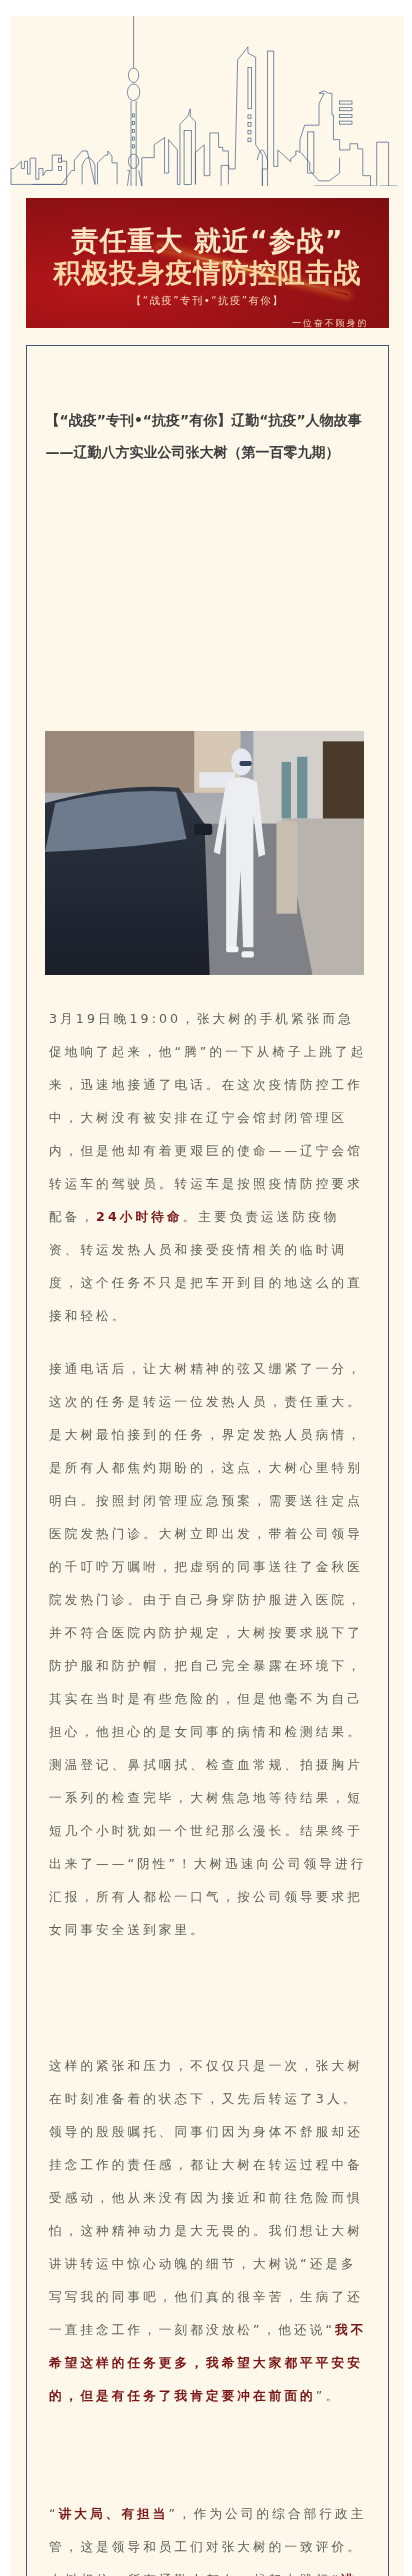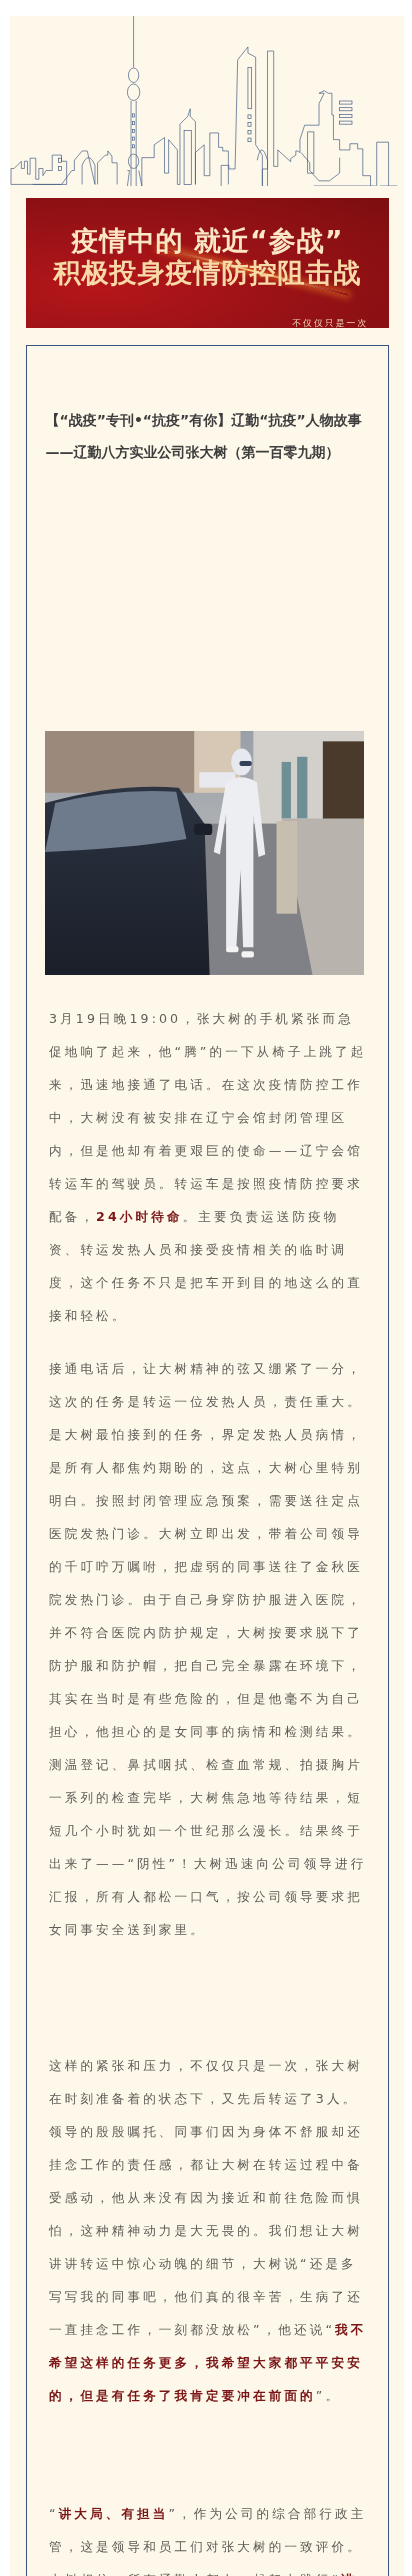--- a/index.html
+++ b/index.html
@@ -74,23 +74,24 @@
   <rect x="640" y="165" width="24" height="6"></rect>
     <rect x="640" y="178" width="24" height="6"></rect>
     <rect x="640" y="191" width="24" height="6"></rect>
     <rect x="640" y="204" width="24" height="6"></rect>
   <polyline points="718,330 752,330"></polyline>
   <polyline points="712,330 712,245 735,245 735,330"></polyline>
 </svg>
 
 <div class="banner">
   <div class="flare"></div>
-  <div class="title t1">疫情中的 就近“参战”</div>
+  <div class="title t1">责任重大 就近“参战”</div>
   <div class="title t2">积极投身疫情防控阻击战</div>
-  <div class="org">不仅仅只是一次</div>
+  <div class="sub">【“战疫”专刊•“抗疫”有你】</div>
+  <div class="org">一位奋不顾身的</div>
 </div>
 
 <div class="box">
   <div class="headline">【“战疫”专刊•“抗疫”有你】辽勤“抗疫”人物故事——辽勤八方实业公司张大树（第一百零九期）</div>
 
 
   <div class="photo" title="身穿防护服的张大树站在黑色轿车旁">
     <svg width="319" height="244" viewBox="0 0 620 474">
       <defs>
         <linearGradient id="sky" x1="0" y1="0" x2="0" y2="1">

